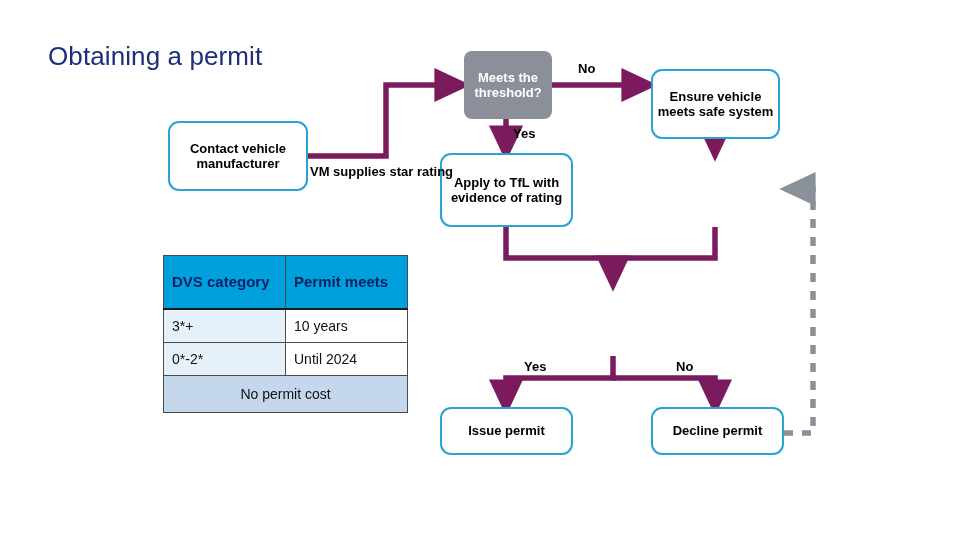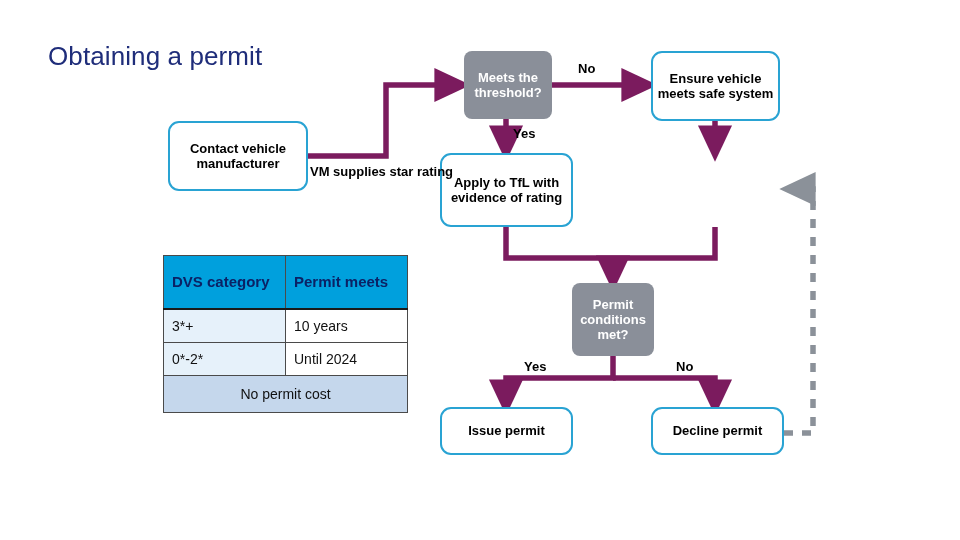--- a/index.html
+++ b/index.html
@@ -66,21 +66,21 @@
     background: #8A8F99;
     border: none;
     border-radius: 8px;
     color: #ffffff;
   }
   .node span { display: block; }
 
   
   #node-contact      { left: 168px; top: 121px; width: 140px; height: 70px; }
   #node-threshold    { left: 464px; top: 51px;  width: 88px;  height: 68px; }
-  #node-ensure       { left: 651px; top: 51px;  width: 129px; height: 70px; }
+  #node-ensure       { left: 651px; top: 69px;  width: 129px; height: 70px; }
   #node-apply-rating { left: 440px; top: 153px; width: 133px; height: 74px; }
   #node-apply-safe   { left: 651px; top: 153px; width: 129px; height: 74px; }
   #node-permit-cond  { left: 572px; top: 283px; width: 82px;  height: 73px; }
   #node-issue        { left: 440px; top: 407px; width: 133px; height: 48px; }
   #node-decline      { left: 651px; top: 407px; width: 133px; height: 48px; }
 
   
   .edge-label {
     position: absolute;
     font-size: 13px;
@@ -189,23 +189,20 @@
 
   <div class="node node-process" id="node-ensure">
     <span>Ensure vehicle meets safe system</span>
   </div>
 
   <div class="node node-process" id="node-apply-rating">
     <span>Apply to TfL with evidence of rating</span>
   </div>
 
 
-  <div class="node node-decision" id="node-permit-cond">
-    <span>Permit conditions met?</span>
-  </div>
 
   <div class="node node-process" id="node-issue">
     <span>Issue permit</span>
   </div>
 
   <div class="node node-process" id="node-decline">
     <span>Decline permit</span>
   </div>
 
   <div class="edge-label" id="label-vm">VM supplies star rating</div>

